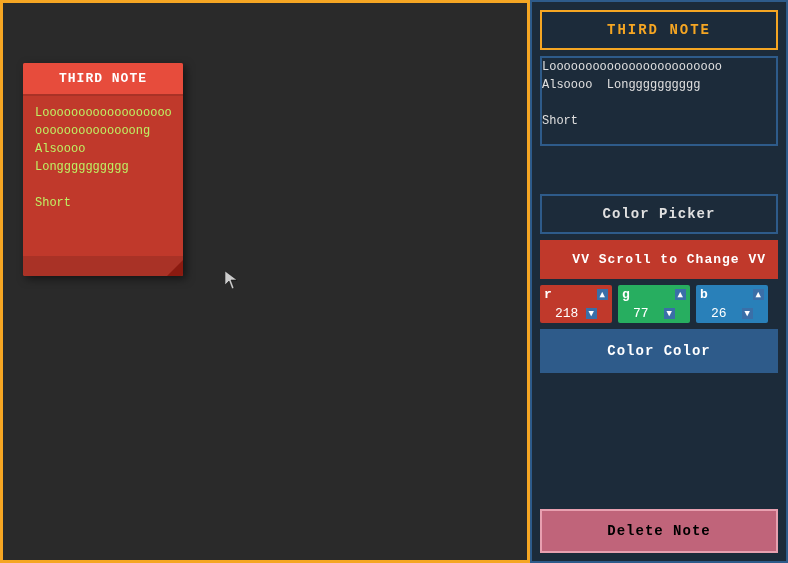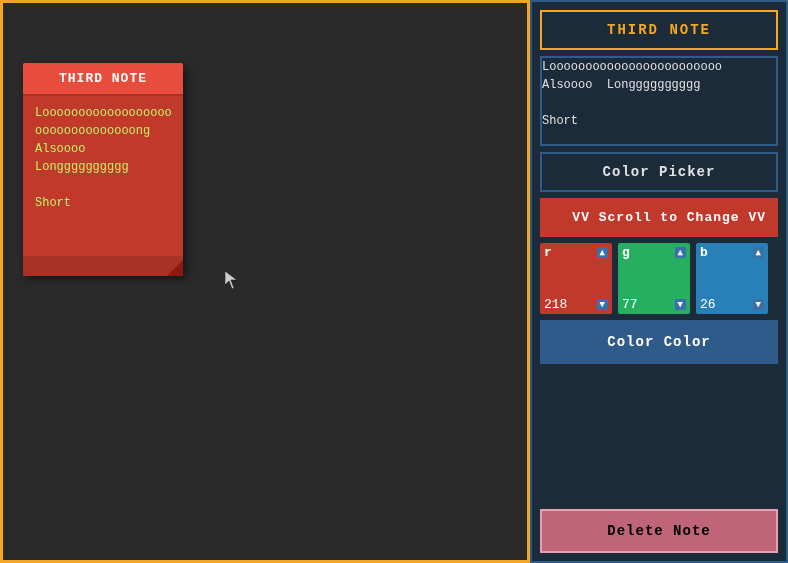--- a/index.html
+++ b/index.html
@@ -111,20 +111,21 @@
     .color-picker-btn {
       border: 2px solid #2e5b8a;
       padding: 10px;
       text-align: center;
       font-size: 14px;
       font-weight: bold;
       color: #e0e0e0;
       letter-spacing: 1px;
       background: #1c2b3a;
       cursor: pointer;
+      margin-top: 42px;
     }
 
     .scroll-btn {
       background: #c0392b;
       border: none;
       padding: 12px;
       text-align: right;
       font-size: 13px;
       font-weight: bold;
       color: #fff;
@@ -164,24 +165,23 @@
       padding: 2px 4px;
       color: #fff;
       font-size: 13px;
       font-weight: bold;
     }
 
     .channel-bottom {
       display: flex;
       align-items: center;
       justify-content: space-between;
-      padding: 2px 4px;
+      padding: 2px 15px;
       color: #fff;
       font-size: 13px;
-      margin-top: 33px;
     }
 
     .arrow-btn {
       background: #3a6fa8;
       color: #fff;
       border: none;
       cursor: pointer;
       font-size: 9px;
       padding: 1px 3px;
       font-family: monospace;

